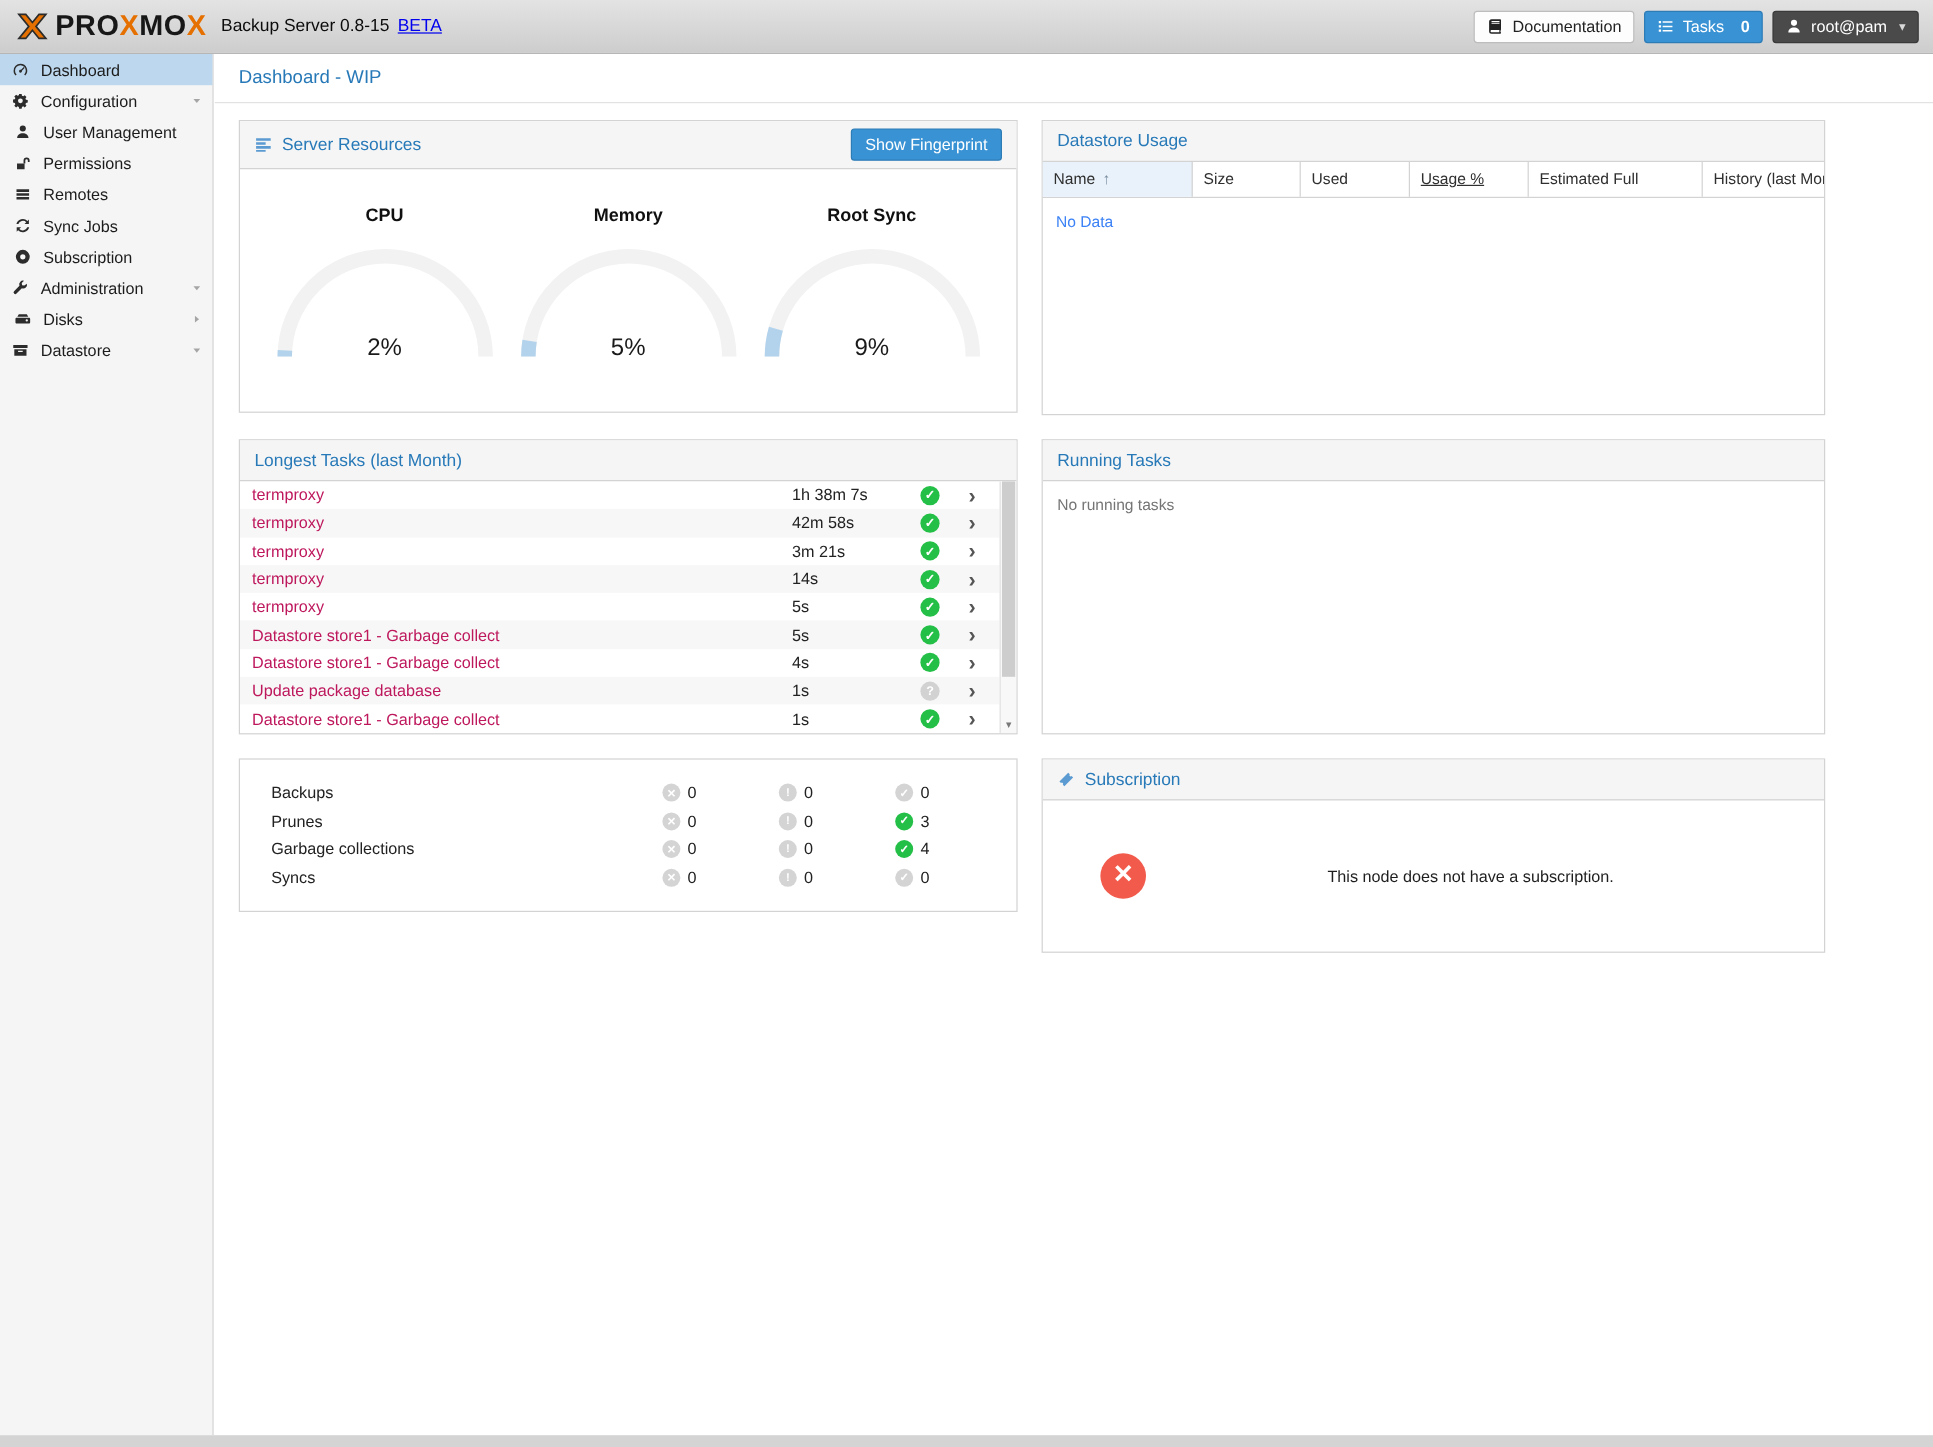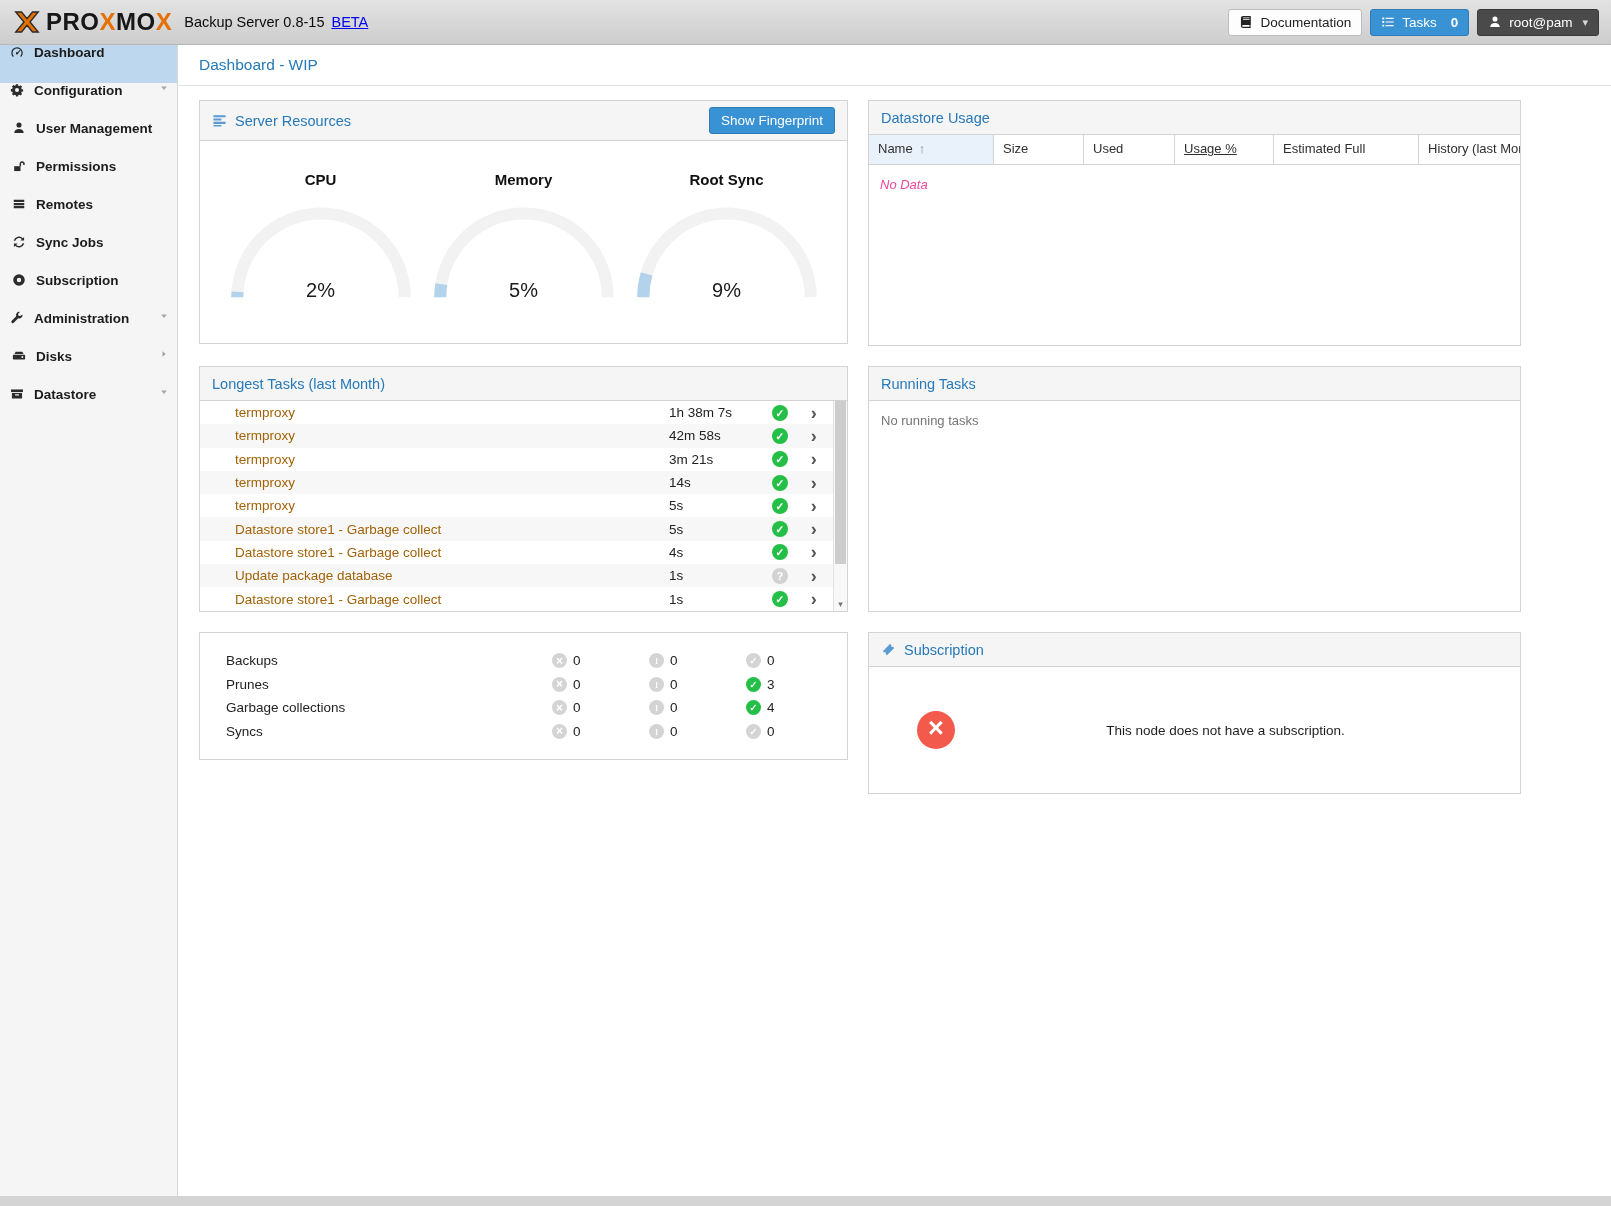--- a/index.html
+++ b/index.html
@@ -34,21 +34,21 @@
   .tasks-count { font-weight:bold; margin-left:14px; }
   .btn-user { background:#4a4a4a; border:1px solid #3a3a3a; color:#fff; }
   .caret { margin-left:10px; display:inline-flex; }
   .caret::after { content:"▾"; font-size:11px; color:#d8d8d8; }
 
   
   .sidebar {
     position:absolute; left:0; top:45px; bottom:10px; width:178px;
     background:#f5f5f5; border-right:1px solid #d6d6d6;
   }
-  .side-item { height:38px; display:flex; padding-left:10px; position:relative; cursor:pointer;font-weight:bold; }
+  .side-item { height:26px; display:flex; align-items:center; padding-left:10px; position:relative; cursor:pointer; }
   .side-item.lvl-1 { padding-left:12px; }
   .side-item.sel-true { background:#bdd7ee; }
   .side-icon { width:17px; height:15px; display:inline-flex; color:#2c2c2c; margin-right:7px; }
   .side-icon svg { width:14px; height:14px; }
   .side-label { font-size:13.5px; color:#1c1c1c; white-space:nowrap; }
   .side-expander { position:absolute; right:8px; display:inline-flex; color:#a5a5a5; }
   .side-expander svg { width:10px; height:10px; }
   .side-expander:empty { display:none; }
 
   
@@ -85,28 +85,28 @@
   .du-header { display:flex; border-bottom:1px solid #d3d3d3; }
   .du-col { height:29px; line-height:28px; padding:0 9px; border-right:1px solid #d3d3d3; color:#2f2f2f; cursor:pointer; white-space:nowrap; overflow:hidden; }
   .du-col:nth-child(1){ width:125px; }
   .du-col:nth-child(2){ width:90px; }
   .du-col:nth-child(3){ width:91px; }
   .du-col:nth-child(4){ width:99px;text-decoration:underline; }
   .du-col:nth-child(5){ width:145px; }
   .du-col:nth-child(6){ flex:1; border-right:none; }
   .du-col.sorted-true { background:#e9f2fa; }
   .du-sort { margin-left:6px; color:#7a8da0; }
-  .du-body { height:180px; padding:12px 11px; color:#ec4899;font-style:italic; }
+  .du-body { height:180px; padding:12px 11px; color:#3b82f6; }
 
   
   .lt-body { height:210px; position:relative; overflow:hidden; }
   .lt-rows { margin-right:14px; }
   .lt-row { height:23.3px; display:flex; align-items:center; padding-left:10px; cursor:pointer; }
   .lt-row:nth-child(even){ background:#f7f7f7; }
-  .lt-name { width:450px; font-size:13.5px; color:#a16207; white-space:nowrap; overflow:hidden;margin-left:25px; }
+  .lt-name { width:450px; font-size:13.5px; color:#be185d; white-space:nowrap; overflow:hidden; }
   .lt-dur { width:100px; font-size:13.5px; color:#222; }
   .lt-status { width:30px; display:flex; justify-content:center; }
   .status-icon { width:16px; height:16px; border-radius:50%; display:flex; align-items:center; justify-content:center; color:#fff; font-size:10.5px; font-weight:bold; }
   .status-icon.status-ok { background:#24bf47; }
   .status-icon.status-ok::after { content:"✓"; }
   .status-icon.status-unknown { background:#d2d2d2; }
   .status-icon.status-unknown::after { content:"?"; }
   .lt-chev { width:40px; display:flex; justify-content:center; }
   .row-chevron { color:#555; font-weight:bold; font-size:18px; line-height:16px; cursor:pointer; }
   .row-chevron::after { content:"›"; }

